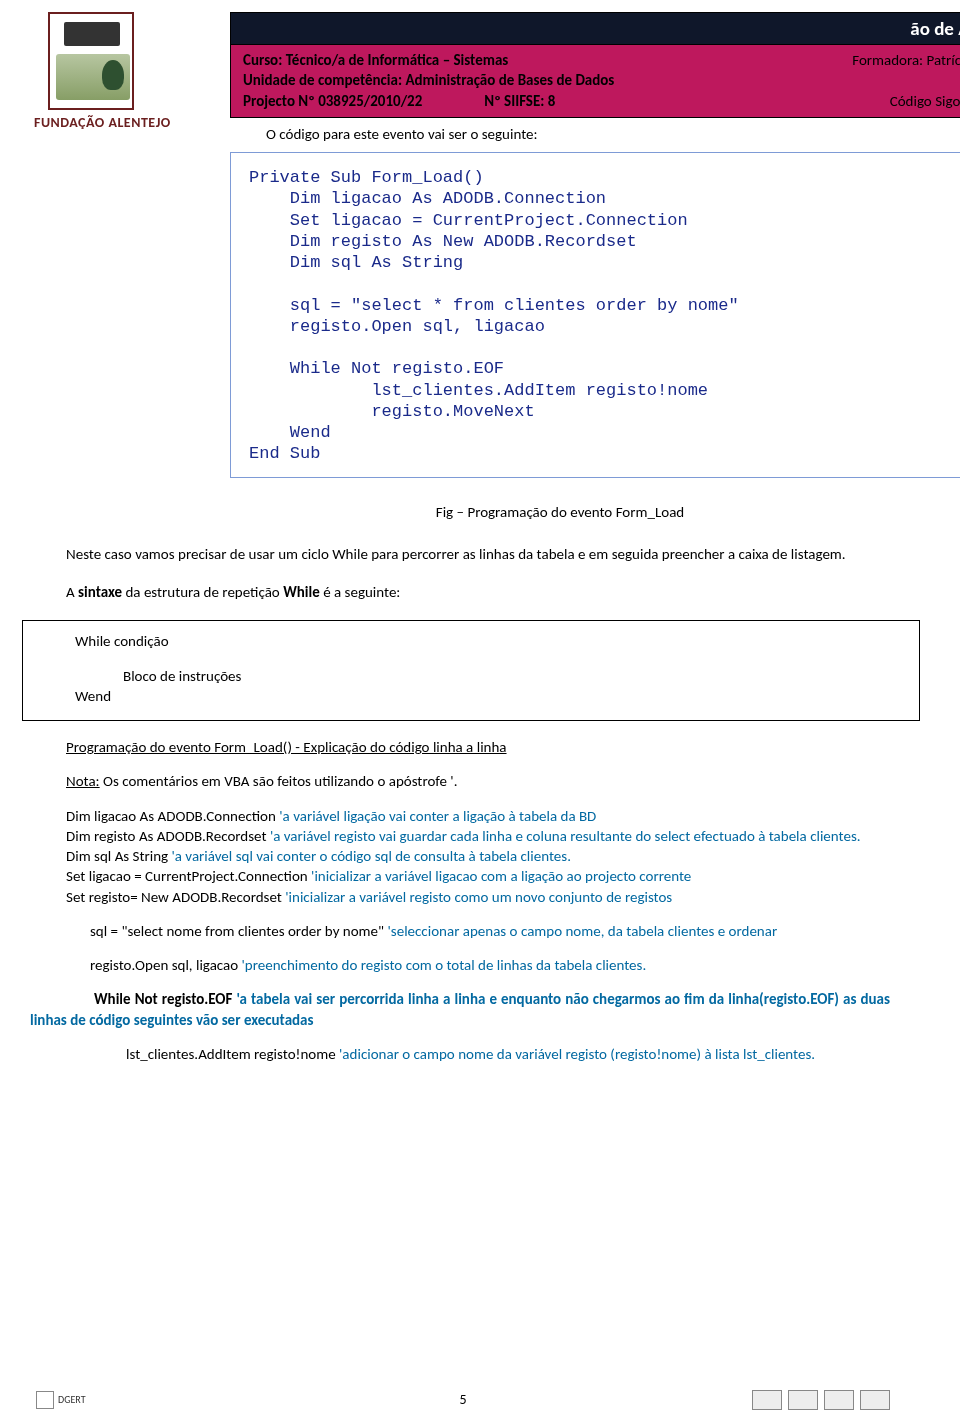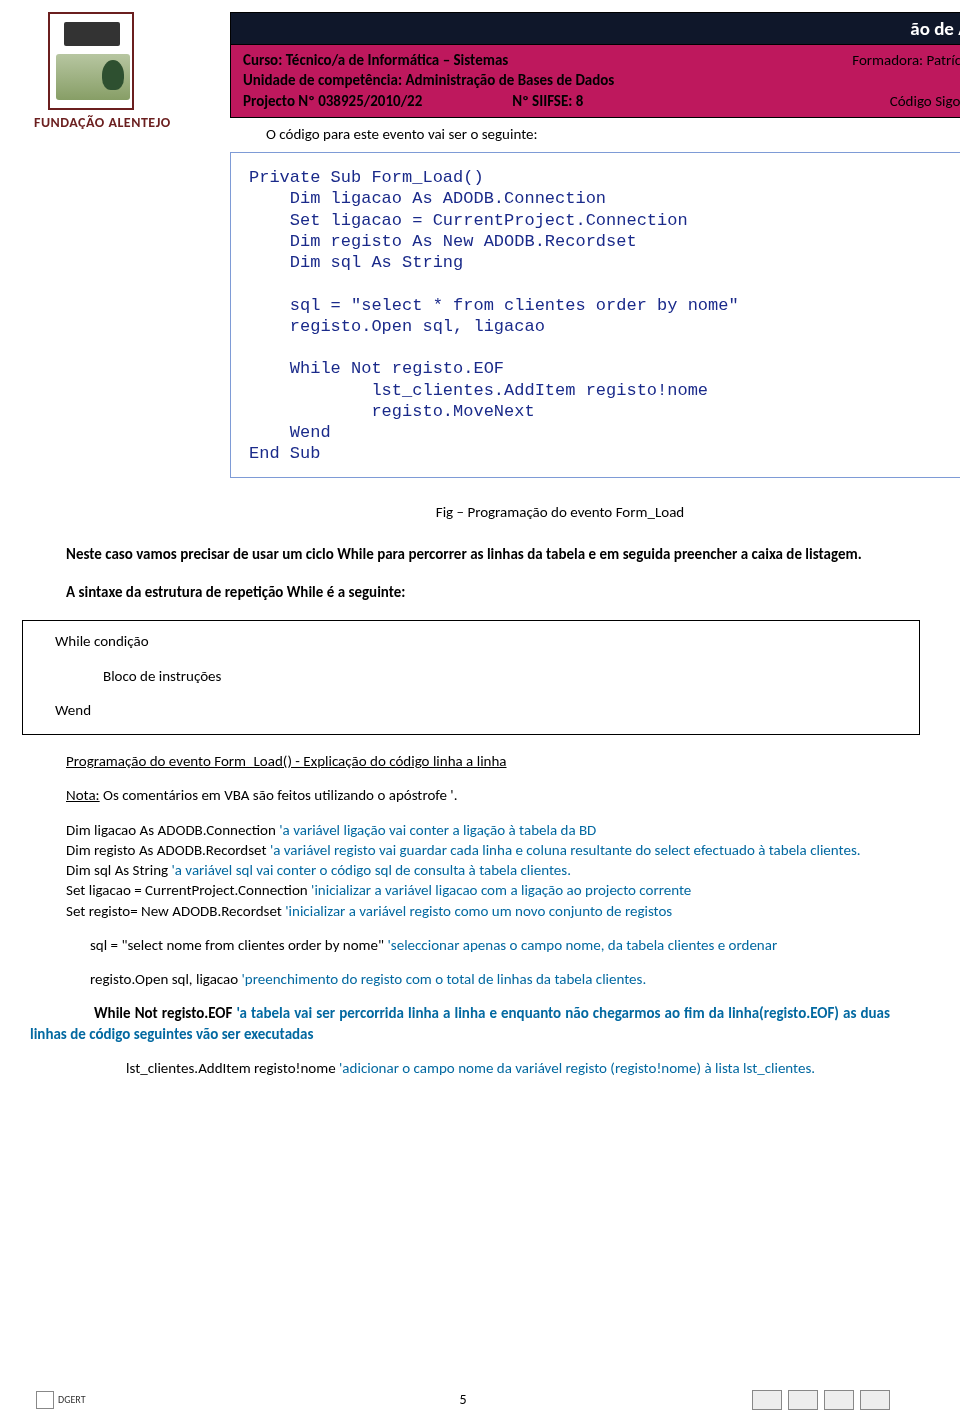--- a/index.html
+++ b/index.html
@@ -71,30 +71,30 @@
     border:1px solid #7e9bd6;
     padding:14px 18px 12px;
     font-family:"Courier New", monospace;
     font-size:17px;
     color:#1a2a8a;
     white-space:pre;
     line-height:1.25;
     width:804px;
   }
   .caption { text-align:center; margin:0 0 22px 200px; }
-  .body-para { margin:0 0 18px 0; text-align:justify;font-weight:bold; }
+  .body-para { margin:0 0 18px 0; text-align:justify; }
   .body-para.indent { text-indent:36px; }
   .while-block {
     border:1px solid #000;
     margin:0 -30px 16px -8px;
-    padding:10px 14px 14px 32px;
+    padding:10px 14px 14px 52px;
     position:relative;
   }
   .while-block .cond { margin-bottom:14px; }
-  .while-block .bloco { margin-left:48px; margin-bottom:14px; }
+  .while-block .bloco { margin-left:48px; }
   .underline { text-decoration:underline; }
   .p-ind { margin-left:36px; margin-bottom:14px; }
   .comment { color:#0369a1; }
   .p-ind2 { margin-left:60px; margin-bottom:14px; }
   .p-ind-just { margin-left:36px; text-align:justify; margin-bottom:14px; }
   .sp0 { margin-bottom:0; }
   .footer {
     position:absolute;
     bottom:18px;
     left:36px; right:70px;
@@ -131,21 +131,21 @@
       <div class="hdr-gray">
         <div class="hdr-line">
           <span class="l">Curso: Técnico/a de Informática – Sistemas</span>
           <span class="r">Formadora: Patrícia Mateus</span>
         </div>
         <div class="hdr-line">
           <span class="l">Unidade de competência: Administração de Bases de Dados</span>
           <span></span>
         </div>
         <div class="hdr-line">
-          <span class="l" style="display:flex; gap:90px;">
+          <span class="l" style="display:flex; gap:62px;">
             <span>Projecto Nº 038925/2010/22</span>
             <span>Nº SIIFSE: 8</span>
           </span>
           <span class="r">Código Sigo: 4757201</span>
         </div>
       </div>
       <div class="para-intro">O código para este evento vai ser o seguinte:</div>
       <div class="code-box">Private Sub Form_Load()
     Dim ligacao As ADODB.Connection
     Set ligacao = CurrentProject.Connection

